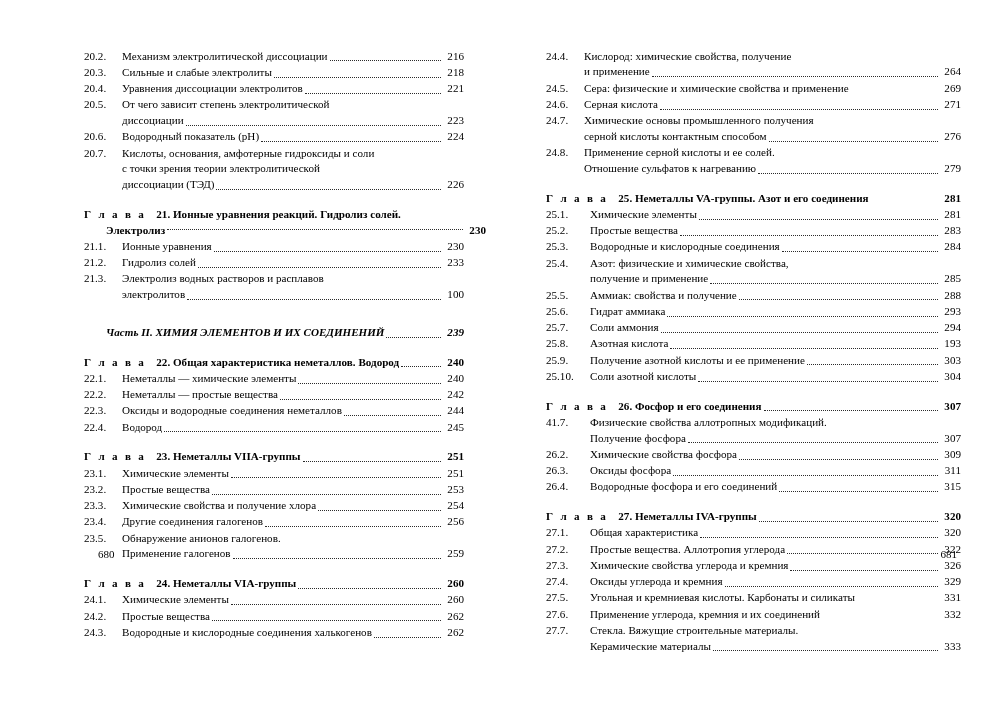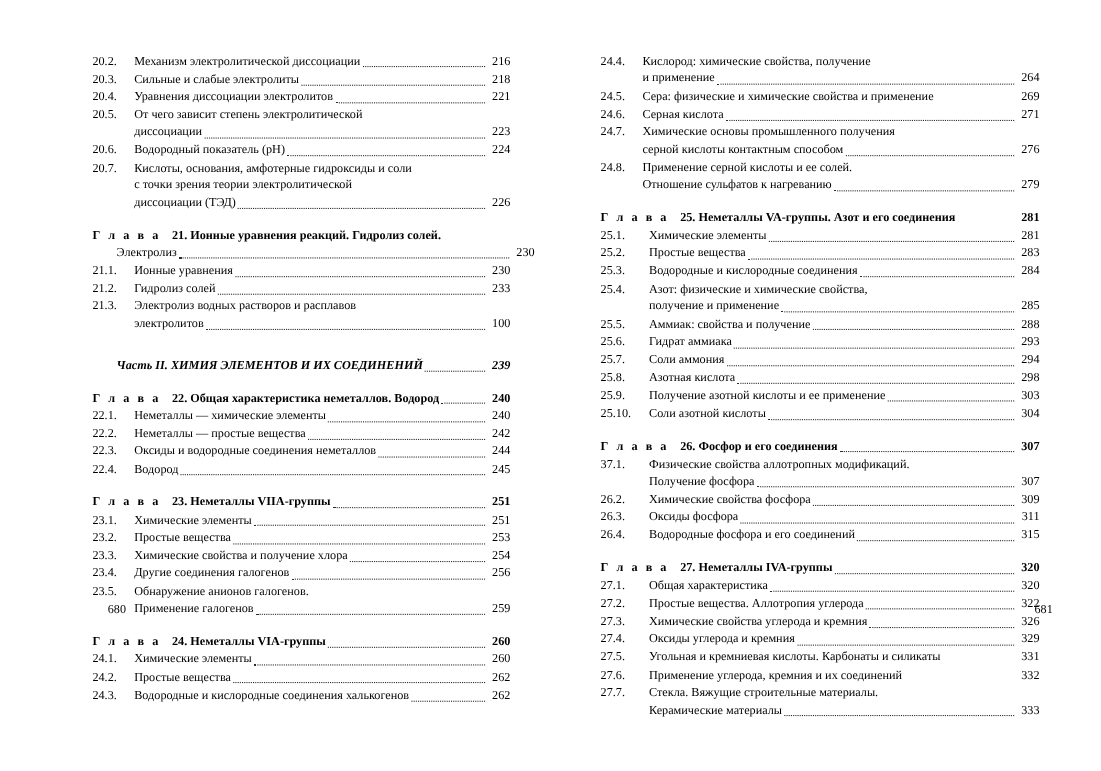--- a/index.html
+++ b/index.html
@@ -27,21 +27,21 @@
     box-sizing: border-box;
   }
   .page-left {
     left: 0;
     width: 500px;
     padding: 48px 36px 0 84px;
   }
   .page-right {
     left: 500px;
     width: 501px;
-    padding: 48px 56px 0 46px;
+    padding: 48px 40px 0 46px;
   }
   .toc {
     font-size: 11.1px;
     line-height: 1.42;
   }
   
   .entry {
     display: flex;
     align-items: flex-end;
     width: 100%;
@@ -114,22 +114,23 @@
     letter-spacing: 2.3px;
     white-space: pre;
   }
   .chapter .txt {
     white-space: pre;
   }
   .chapter .leaders {
     border-bottom: 1px dotted #2b2b2b;
   }
   .chapter-cont {
-    font-weight: normal;
+    font-weight: bold;
     padding-left: 22px;
+    align-items: center;
   }
   
   .part {
     font-weight: bold;
     margin-top: 22px;
     padding-left: 22px;
     font-style: italic;
   }
   .folio {
     position: absolute;
@@ -526,21 +527,21 @@
             <span class="txt">Соли аммония</span>
             <span class="leaders"></span>
             <span class="pg">294</span>
           </div>
         </div>
         <div class="item item-ind">
           <div class="entry">
             <span class="num">25.8.</span>
             <span class="txt">Азотная кислота</span>
             <span class="leaders"></span>
-            <span class="pg">298</span>
+            <span class="pg">193</span>
           </div>
         </div>
         <div class="item item-ind">
           <div class="entry">
             <span class="num">25.9.</span>
             <span class="txt">Получение азотной кислоты и ее применение</span>
             <span class="leaders"></span>
             <span class="pg">303</span>
           </div>
         </div>
@@ -556,21 +557,21 @@
           <div class="entry">
             <span class="glava">Г л а в а  </span>
             <span class="num">26. </span>
             <span class="txt">Фосфор и его соединения</span>
             <span class="leaders"></span>
             <span class="pg">307</span>
           </div>
         </div>
         <div class="item item-ind">
           <div class="entry">
-            <span class="num">37.1.</span>
+            <span class="num">41.7.</span>
             <span class="txt">Физические свойства аллотропных модификаций.</span>
             <span class="leaders" style="border-bottom: none;"></span>
             <span class="pg"></span>
           </div>
           <div class="cont">
             <span class="pad pad-item-ind"></span>
             <span class="txt">Получение фосфора</span>
             <span class="leaders"></span>
             <span class="pg">307</span>
           </div>

